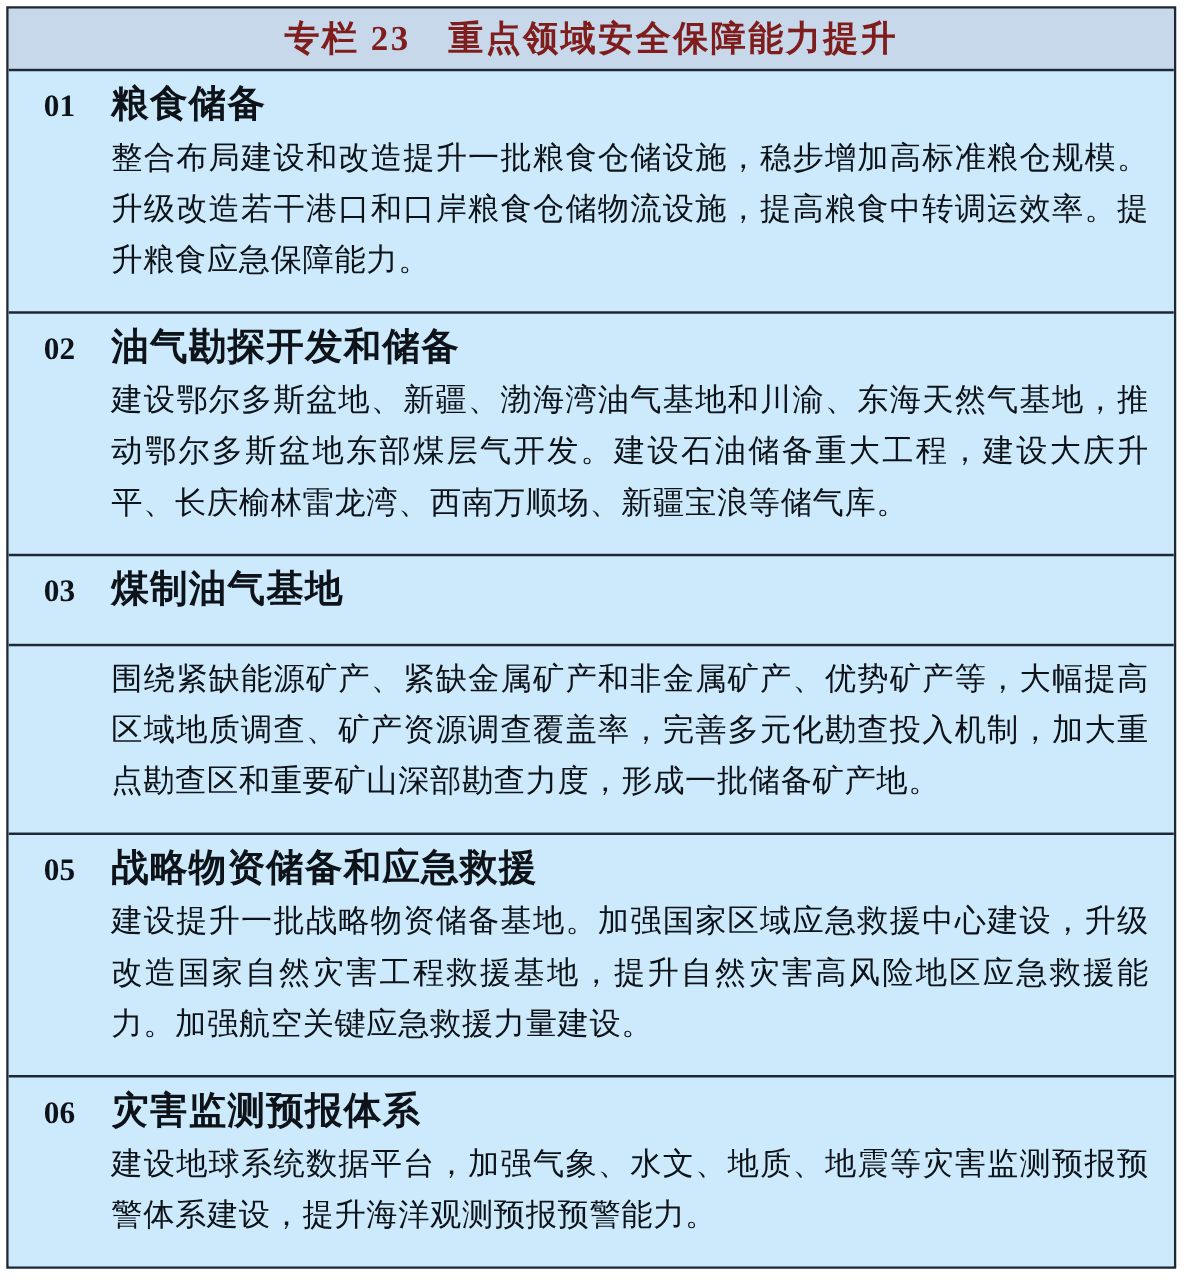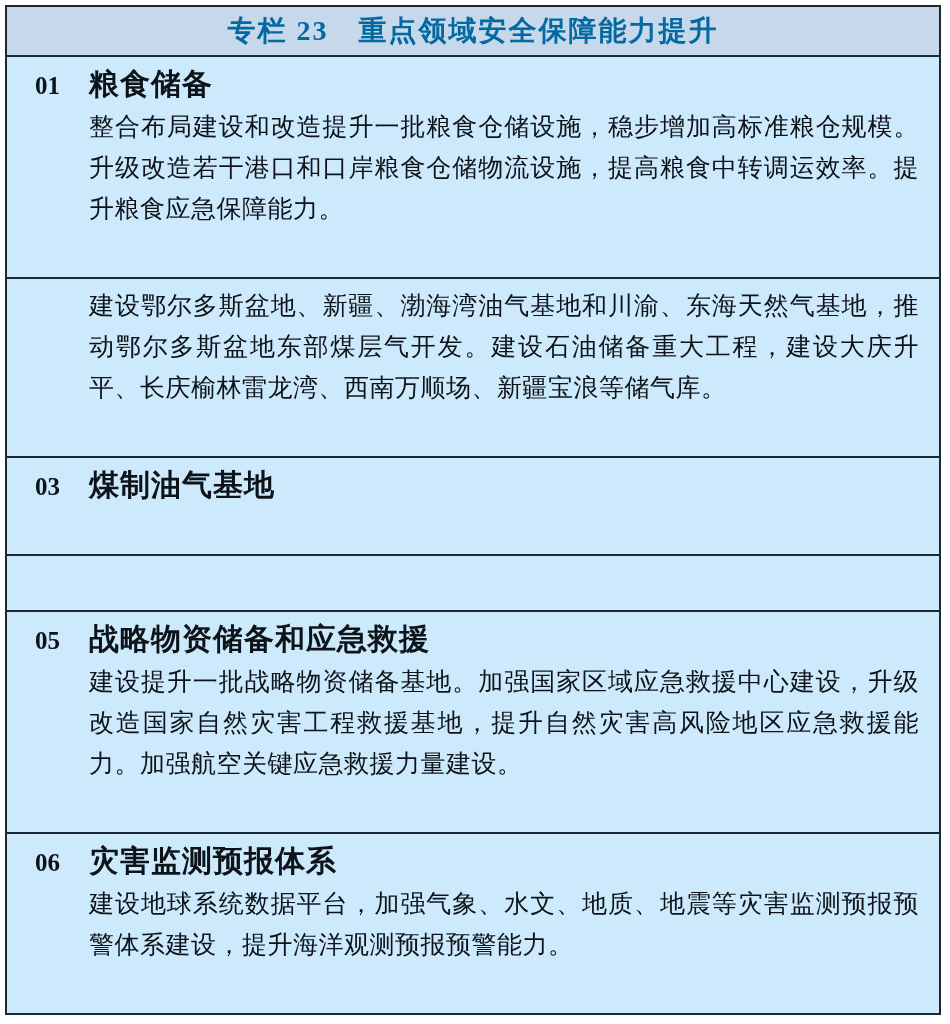--- a/index.html
+++ b/index.html
@@ -27,21 +27,21 @@
     flex: 0 0 48px;
     background: #c7d8ea;
     display: flex;
     align-items: center;
     justify-content: center;
   }
   .box-title {
     font-size: 28px;
     font-weight: 700;
     letter-spacing: 2px;
-    color: #0369a1;
+    color: #7f1d1d;
   }
   .section {
     background: #cdeafc;
     border-top: 2px solid #1c2836;
     padding: 6px 20px 4px 28px;
     flex: 1 1 auto;
     box-sizing: border-box;
     overflow: hidden;
   }
   .section-head {
@@ -80,31 +80,36 @@
 
   <section class="section">
     <div class="section-head">
       <span class="section-num">01</span>
       <span class="section-title">粮食储备</span>
     </div>
     <p class="section-body">整合布局建设和改造提升一批粮食仓储设施，稳步增加高标准粮仓规模。升级改造若干港口和口岸粮食仓储物流设施，提高粮食中转调运效率。提升粮食应急保障能力。</p>
   </section>
 
   <section class="section">
+    <div class="section-head">
+      <span class="section-num">02</span>
+      <span class="section-title">油气勘探开发和储备</span>
+    </div>
     <p class="section-body">建设鄂尔多斯盆地、新疆、渤海湾油气基地和川渝、东海天然气基地，推动鄂尔多斯盆地东部煤层气开发。建设石油储备重大工程，建设大庆升平、长庆榆林雷龙湾、西南万顺场、新疆宝浪等储气库。</p>
   </section>
 
   <section class="section">
     <div class="section-head">
       <span class="section-num">03</span>
       <span class="section-title">煤制油气基地</span>
     </div>
   </section>
 
   <section class="section">
+    <p class="section-body">围绕紧缺能源矿产、紧缺金属矿产和非金属矿产、优势矿产等，大幅提高区域地质调查、矿产资源调查覆盖率，完善多元化勘查投入机制，加大重点勘查区和重要矿山深部勘查力度，形成一批储备矿产地。</p>
   </section>
 
   <section class="section">
     <div class="section-head">
       <span class="section-num">05</span>
       <span class="section-title">战略物资储备和应急救援</span>
     </div>
     <p class="section-body">建设提升一批战略物资储备基地。加强国家区域应急救援中心建设，升级改造国家自然灾害工程救援基地，提升自然灾害高风险地区应急救援能力。加强航空关键应急救援力量建设。</p>
   </section>
 

